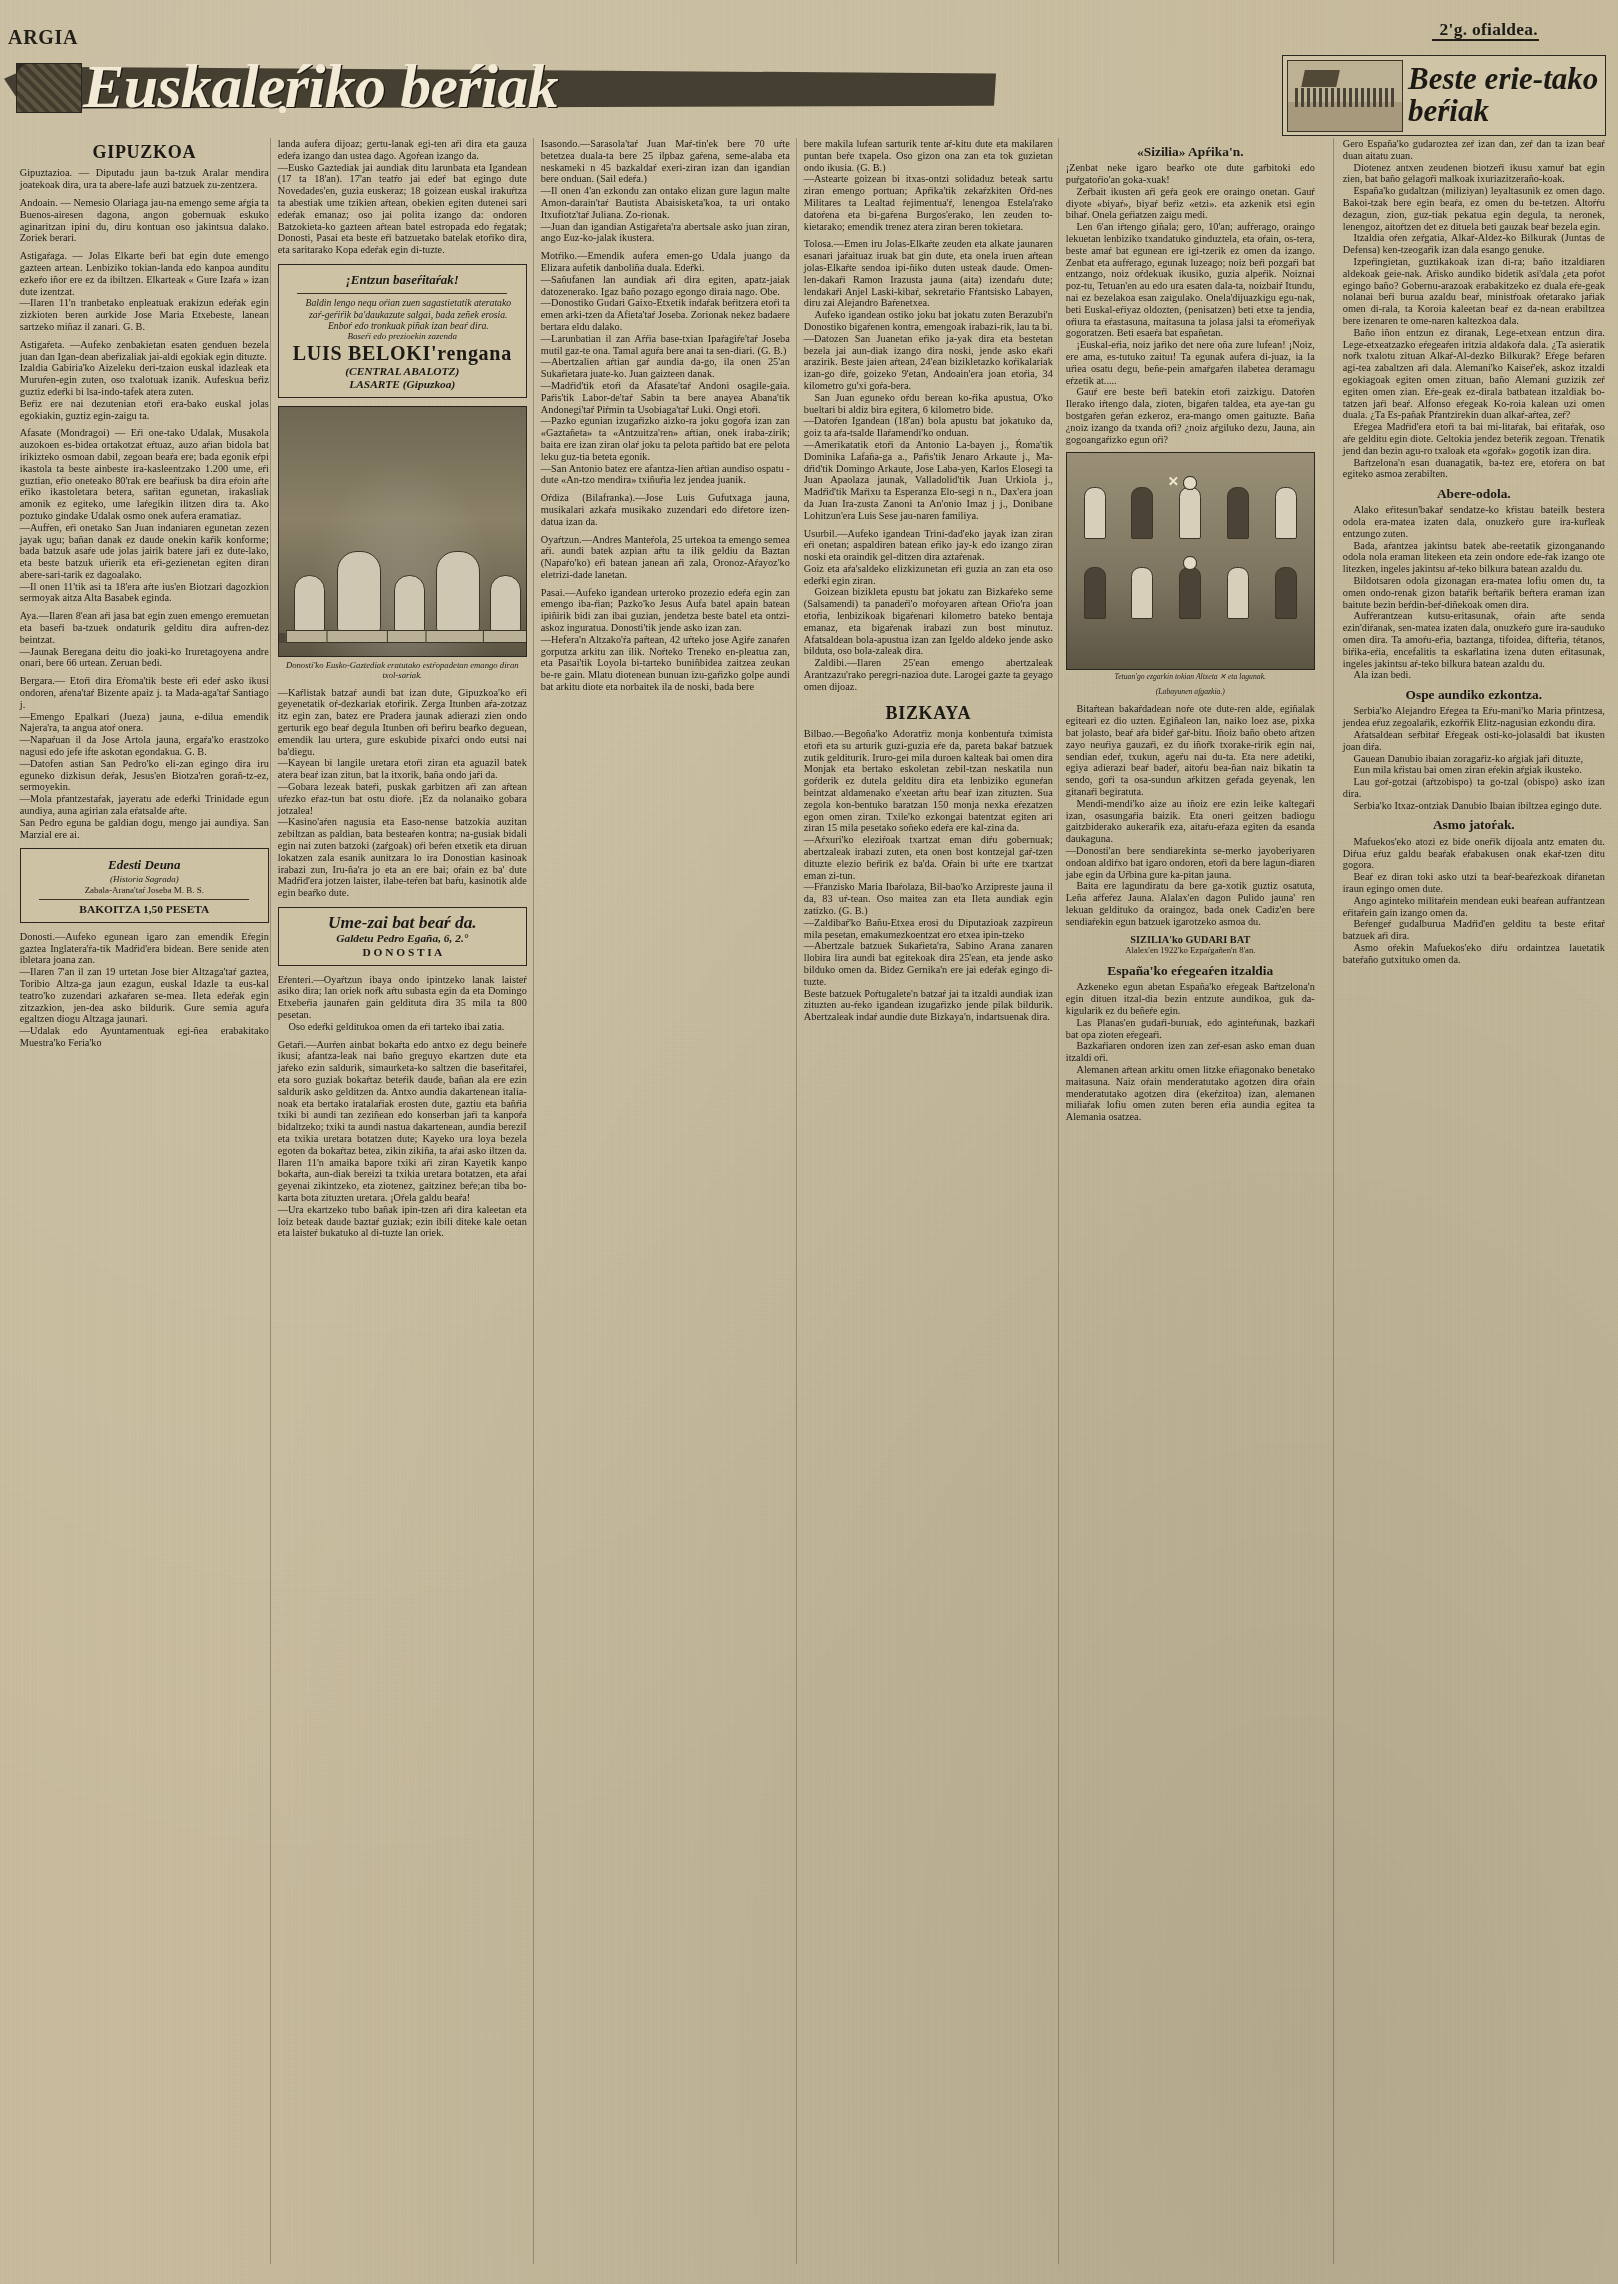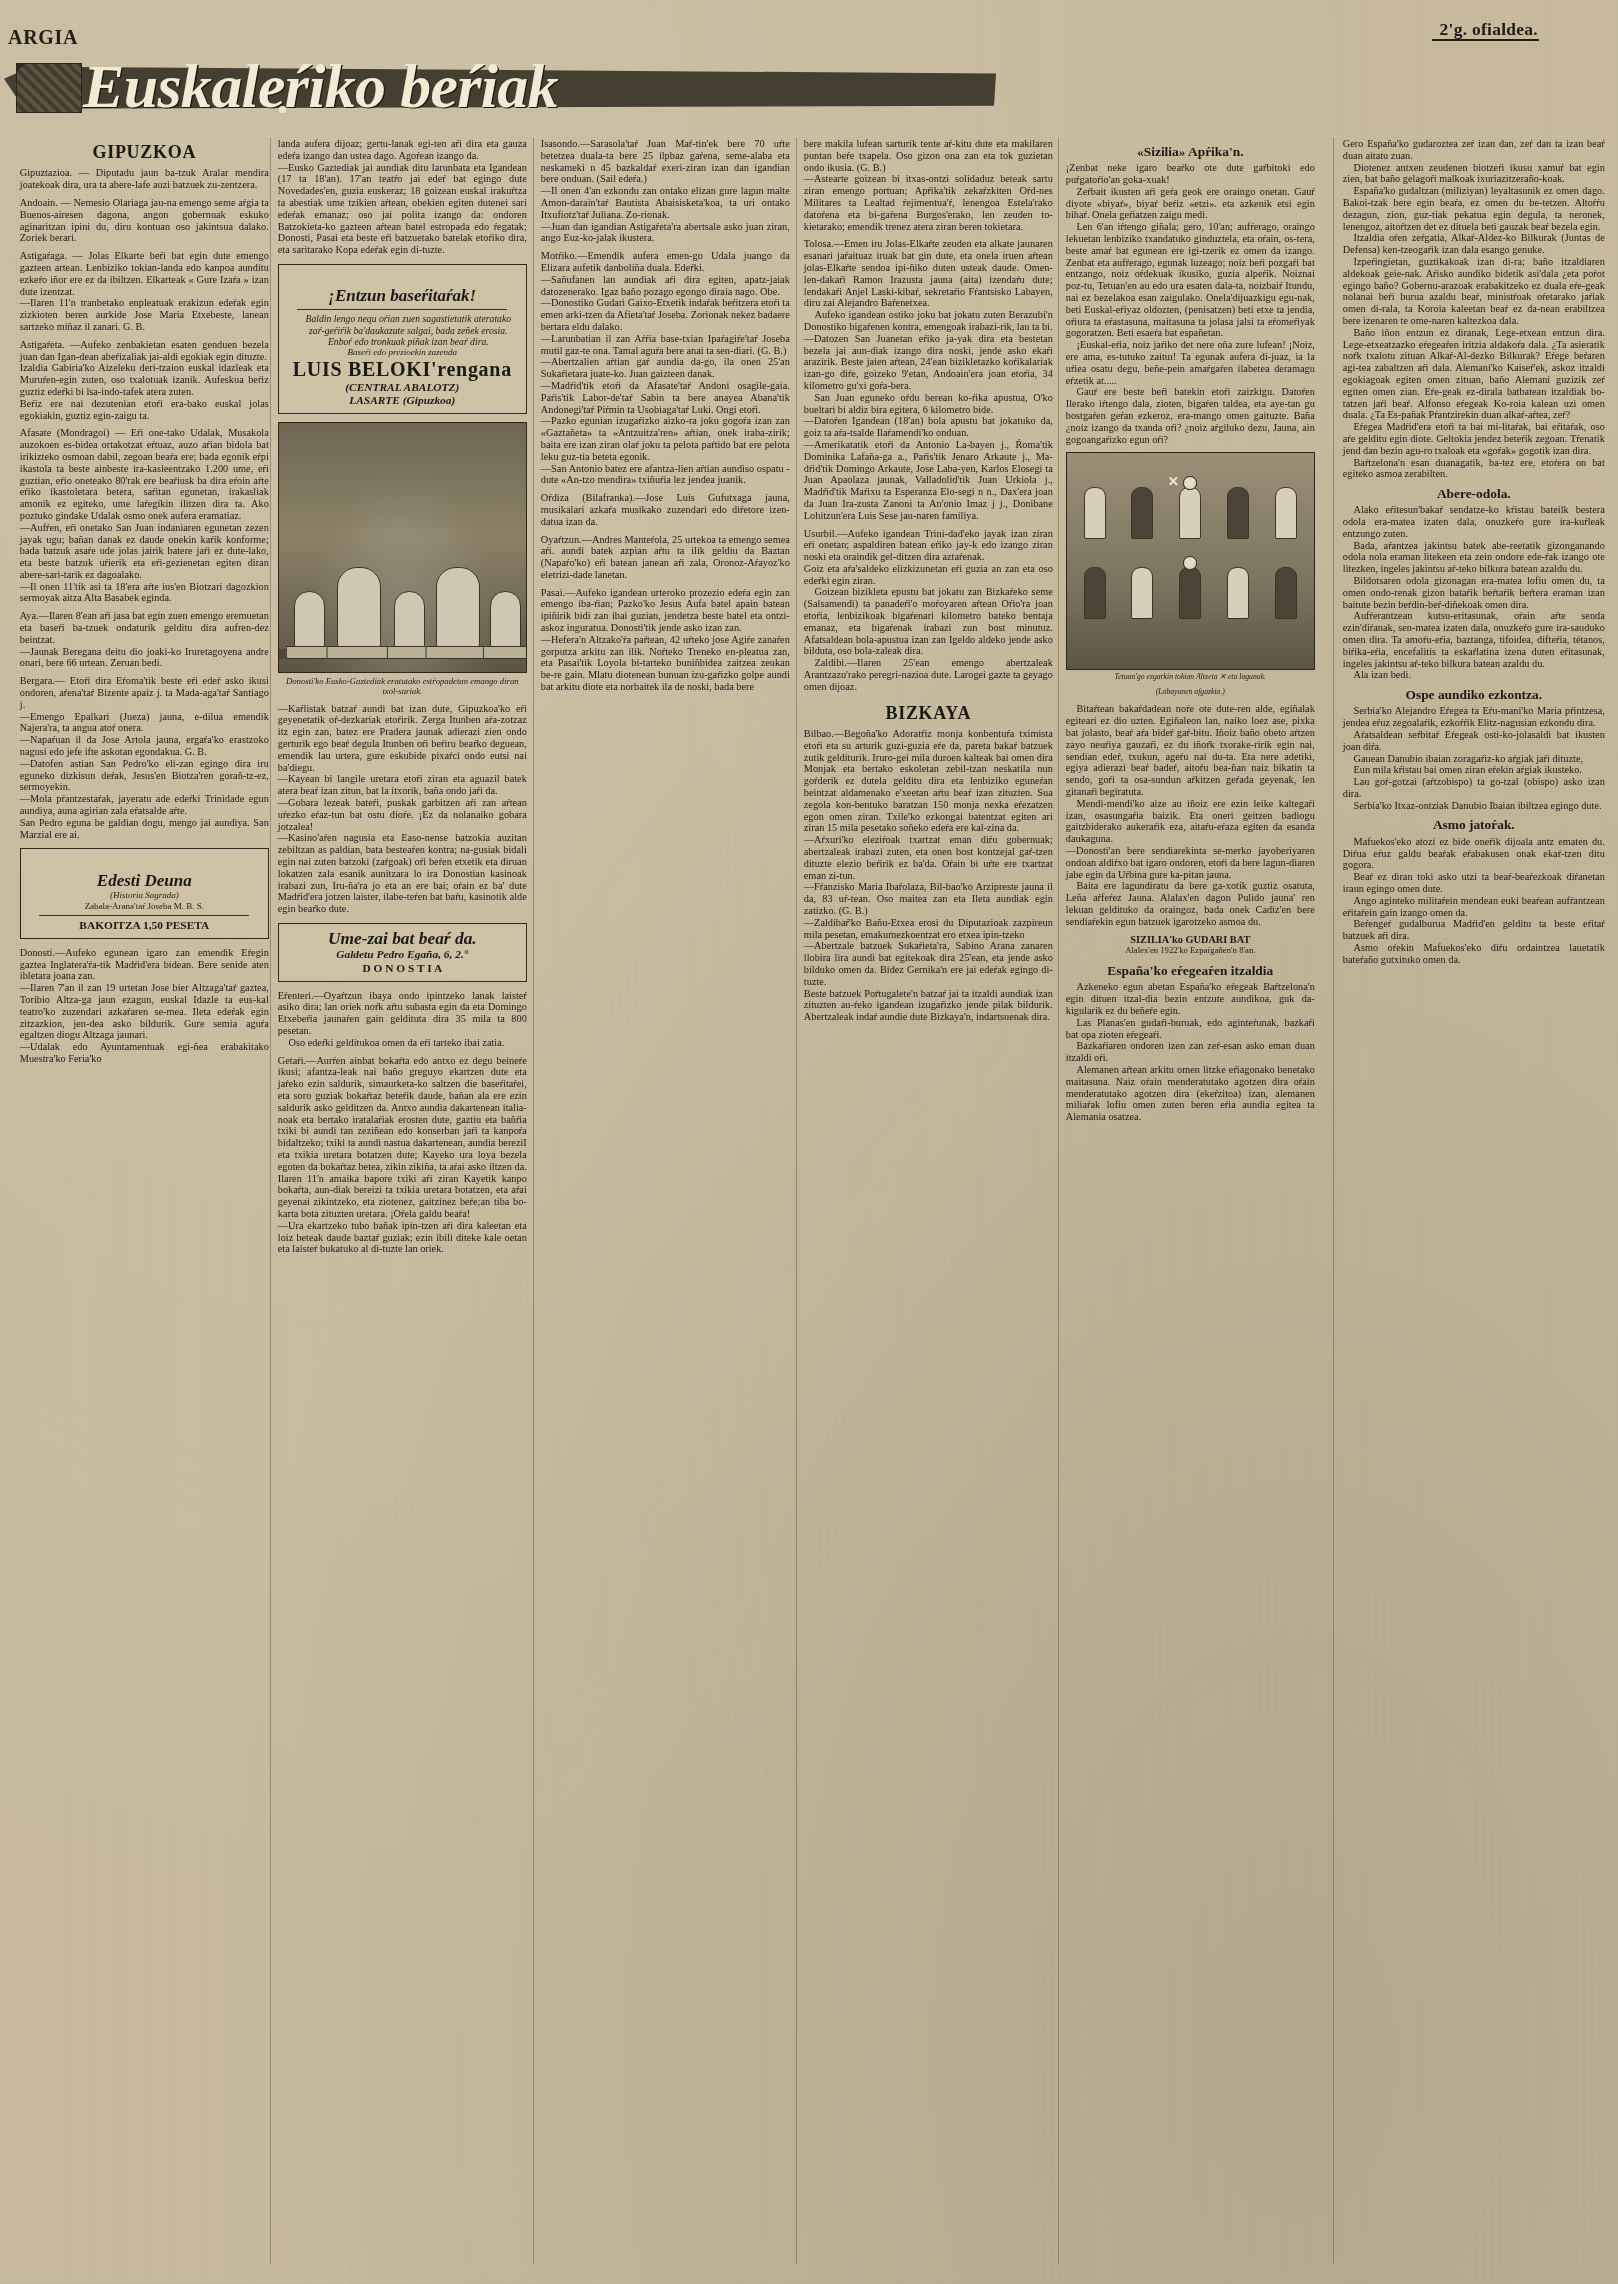--- a/index.html
+++ b/index.html
@@ -117,21 +117,21 @@
   p{margin:0 0 0 0;text-indent:10.7px;}
   p.noind{text-indent:0;}
   .dash{text-indent:0;}
   .sp{height:6px;}
 
   
   .ad{
     border:1.3px solid #2b2720;background:#cdc2a4;
     margin:8px 0;padding:5.4px 6.7px;text-align:center;
   }
-  .ad .ln1{font-size:17px;font-weight:bold;font-style:italic;line-height:19px;margin-top:16px;}
+  .ad .ln1{font-size:13px;font-weight:bold;font-style:italic;line-height:19px;}
   .ad .ln-it{font-size:9.7px;font-style:italic;line-height:11.4px;text-align:center;margin-left:12px;}
   .ad .big{font-size:20px;font-weight:bold;line-height:23px;letter-spacing:0.7px;}
   .ad .mid{font-size:11.4px;font-weight:bold;line-height:13.4px;}
   .ad .sm{font-size:9px;line-height:10.7px;}
   .ad hr{border:none;border-top:0.7px solid #3a3428;margin:3.4px 12px;}
   .ad .ital{font-style:italic;}
   .ad-dark{background:#c3b798;}
   .ad .huge{font-size:23px;font-weight:bold;letter-spacing:0.7px;line-height:24px;}
 
   
@@ -179,20 +179,24 @@
   <div class="top-right-label">2'g. ofialdea.</div>
   <div class="top-right-rule"></div>
 
   <div class="masthead">
     <div class="mast-ribbon"></div>
     <div class="mast-ornament"></div>
     <div class="mast-title">Euskaleŕiko beŕiak</div>
     <div class="mast-dot"></div>
   </div>
 
+  <div class="right-mast">
+    <div class="rm-art"></div>
+    <div class="rm-title">Beste erie-tako beŕiak</div>
+  </div>
 
   <div class="cols">
     <div class="vrule v1"></div>
     <div class="vrule v2"></div>
     <div class="vrule v3"></div>
     <div class="vrule v4"></div>
     <div class="vrule v5"></div>
 
     <div class="col c1">
       <h2 class="sec">GIPUZKOA</h2>

